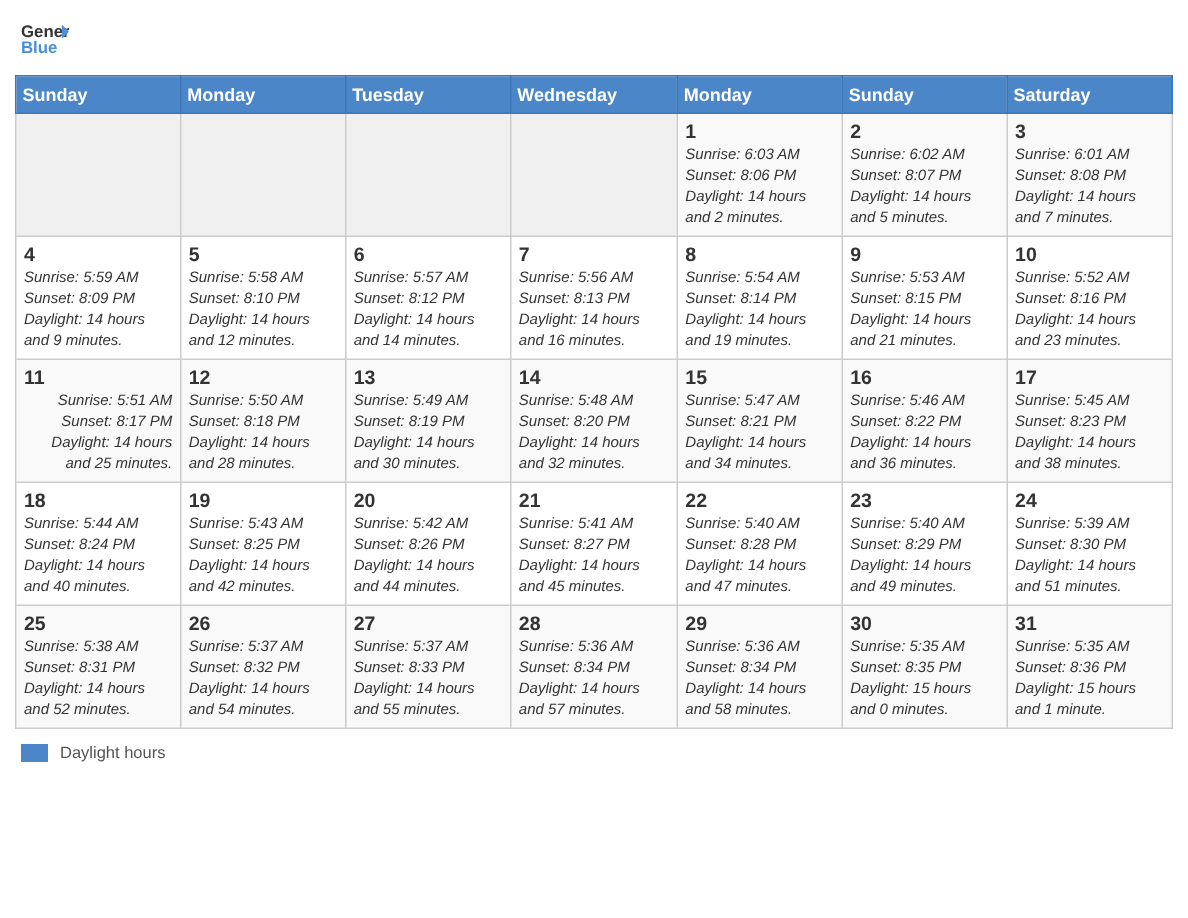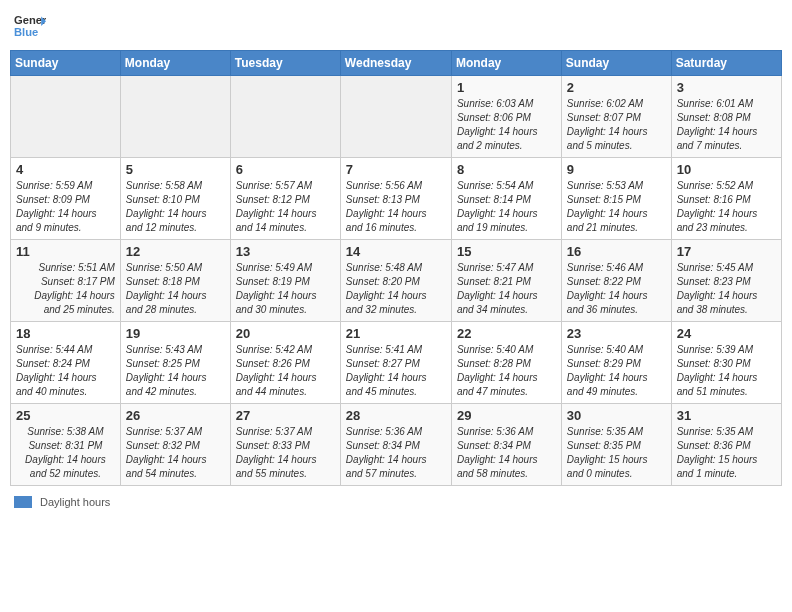--- a/index.html
+++ b/index.html
@@ -301,21 +301,21 @@
           <span class="day-number">24</span>
           <div class="day-info" style="white-space: pre-line;">Sunrise: 5:39 AM
 Sunset: 8:30 PM
 Daylight: 14 hours
 and 51 minutes.</div>
         </td>
       </tr>
       <tr>
         <td>
           <span class="day-number">25</span>
-          <div class="day-info" style="white-space: pre-line; text-align: center;">Sunrise: 5:38 AM
+          <div class="day-info" style="white-space: pre-line;">Sunrise: 5:38 AM
 Sunset: 8:31 PM
 Daylight: 14 hours
 and 52 minutes.</div>
         </td>
         <td>
           <span class="day-number">26</span>
           <div class="day-info" style="white-space: pre-line;">Sunrise: 5:37 AM
 Sunset: 8:32 PM
 Daylight: 14 hours
 and 54 minutes.</div>

